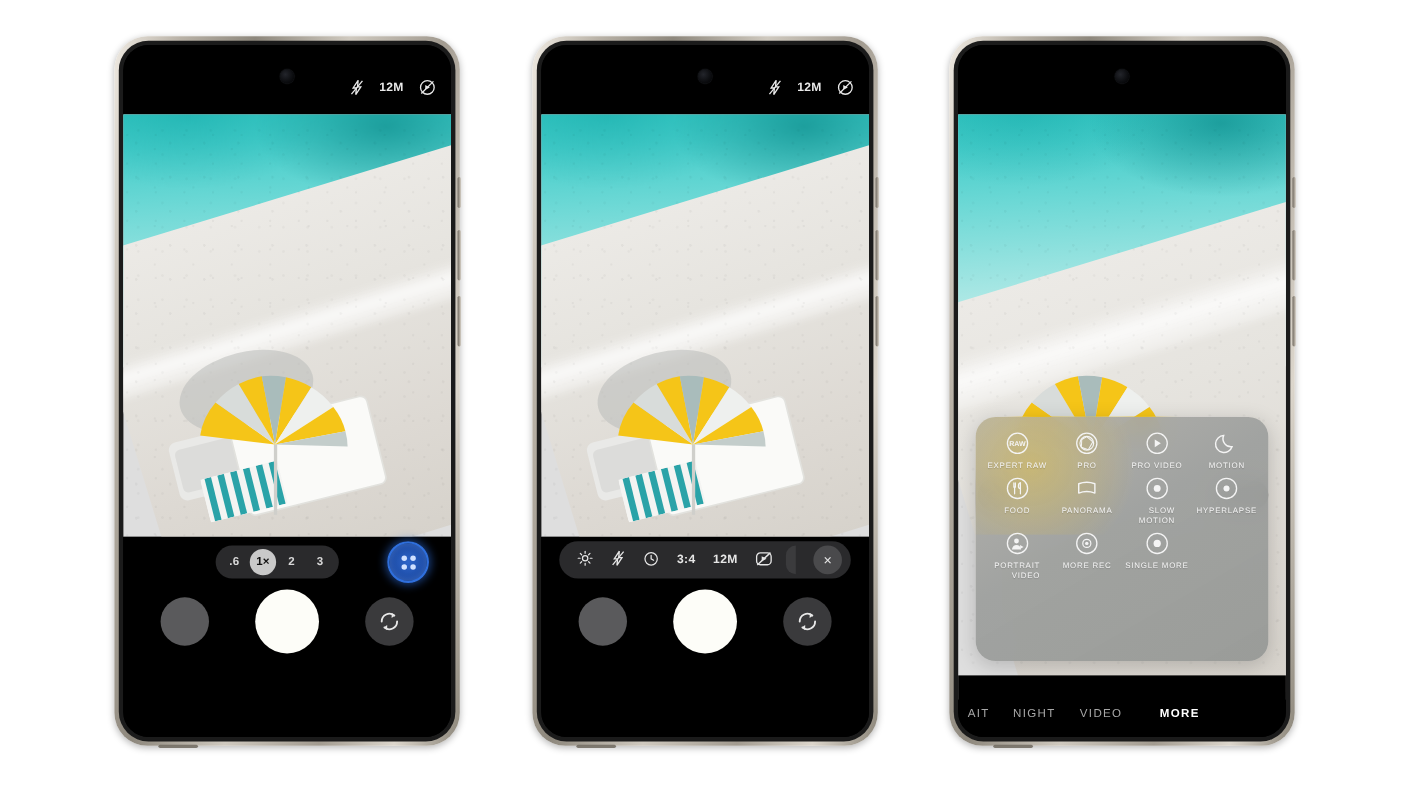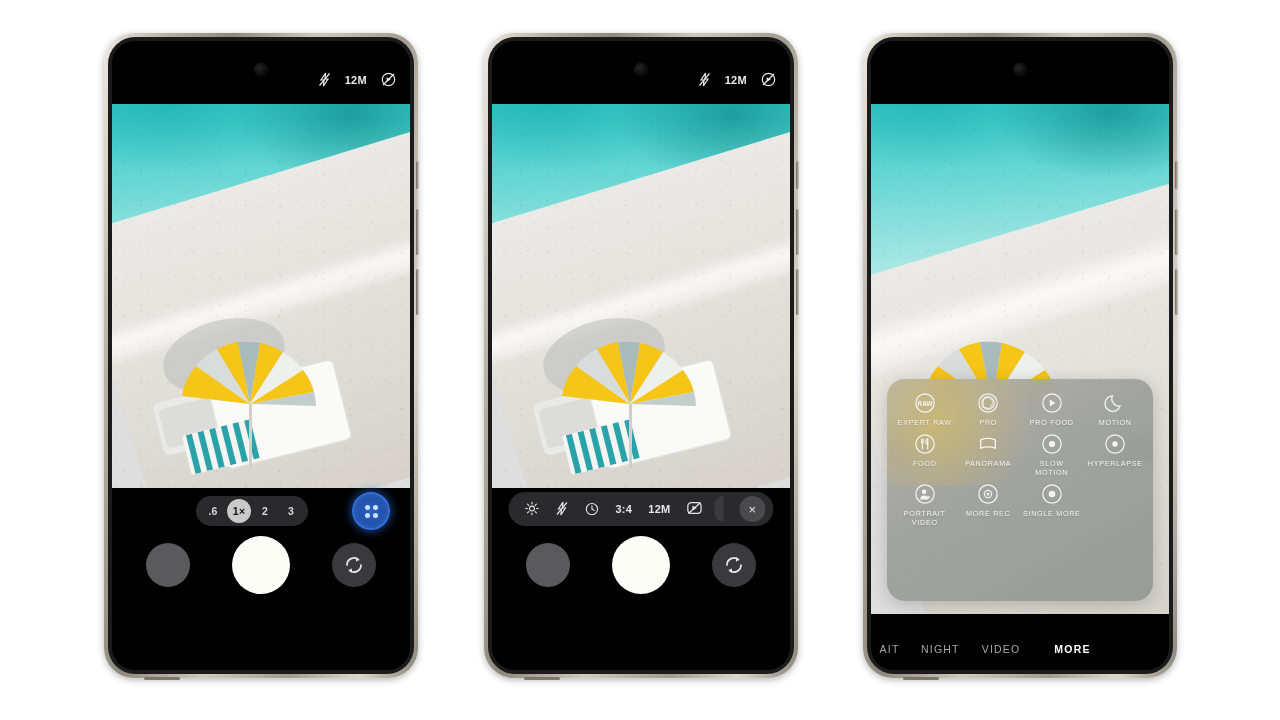--- a/index.html
+++ b/index.html
@@ -165,21 +165,21 @@
     background: radial-gradient(ellipse at 40% 60%, rgba(236,196,48,.42) 0%, rgba(236,196,48,0) 68%);
   }
   .more-grid {
     position: relative;
     display: grid; grid-template-columns: repeat(4, 1fr);
     row-gap: 6px; padding: 13px 6px 0;
   }
   .more-item { display: flex; flex-direction: column; align-items: center; gap: 4px; }
   .more-item .label {
     color: #f4f4f4; font-size: 7.2px; letter-spacing: .7px; font-weight: 500;
-    text-align: center; line-height: 1.25; text-shadow: 0 1px 1px rgba(0,0,0,.18);
+    text-align: right; line-height: 1.25; text-shadow: 0 1px 1px rgba(0,0,0,.18);
   }
   .more-icon { width: 22px; height: 22px; position: relative; }
 
   .eye-chip {
     position: absolute; left: 18px; top: 331px;
     width: 30px; height: 30px; border-radius: 50%;
     background: rgba(60,60,60,.55);
     display: flex; align-items: center; justify-content: center;
   }
   .edit-chip {
@@ -484,21 +484,21 @@
               <span class="label">PRO</span>
             </div>
 
             <div class="more-item">
               <span class="more-icon">
                 <svg width="22" height="22" viewBox="0 0 24 24">
                     <circle cx="12" cy="12" r="10" fill="none" stroke="#f4f4f4" stroke-width="1.3"></circle>
                     <path d="M9.6 8.2l6 3.8-6 3.8z" fill="#f4f4f4"></path>
                   </svg>
               </span>
-              <span class="label">PRO FOOD</span>
+              <span class="label">PRO VIDEO</span>
             </div>
 
             <div class="more-item">
               <span class="more-icon">
                 <svg width="22" height="22" viewBox="0 0 24 24">
                     <path d="M17.5 15.4A8 8 0 0 1 9.2 4.3a8.4 8.4 0 1 0 8.3 11.1z" fill="none" stroke="#f4f4f4" stroke-width="1.4"></path>
                   </svg>
               </span>
               <span class="label">MOTION</span>
             </div>

